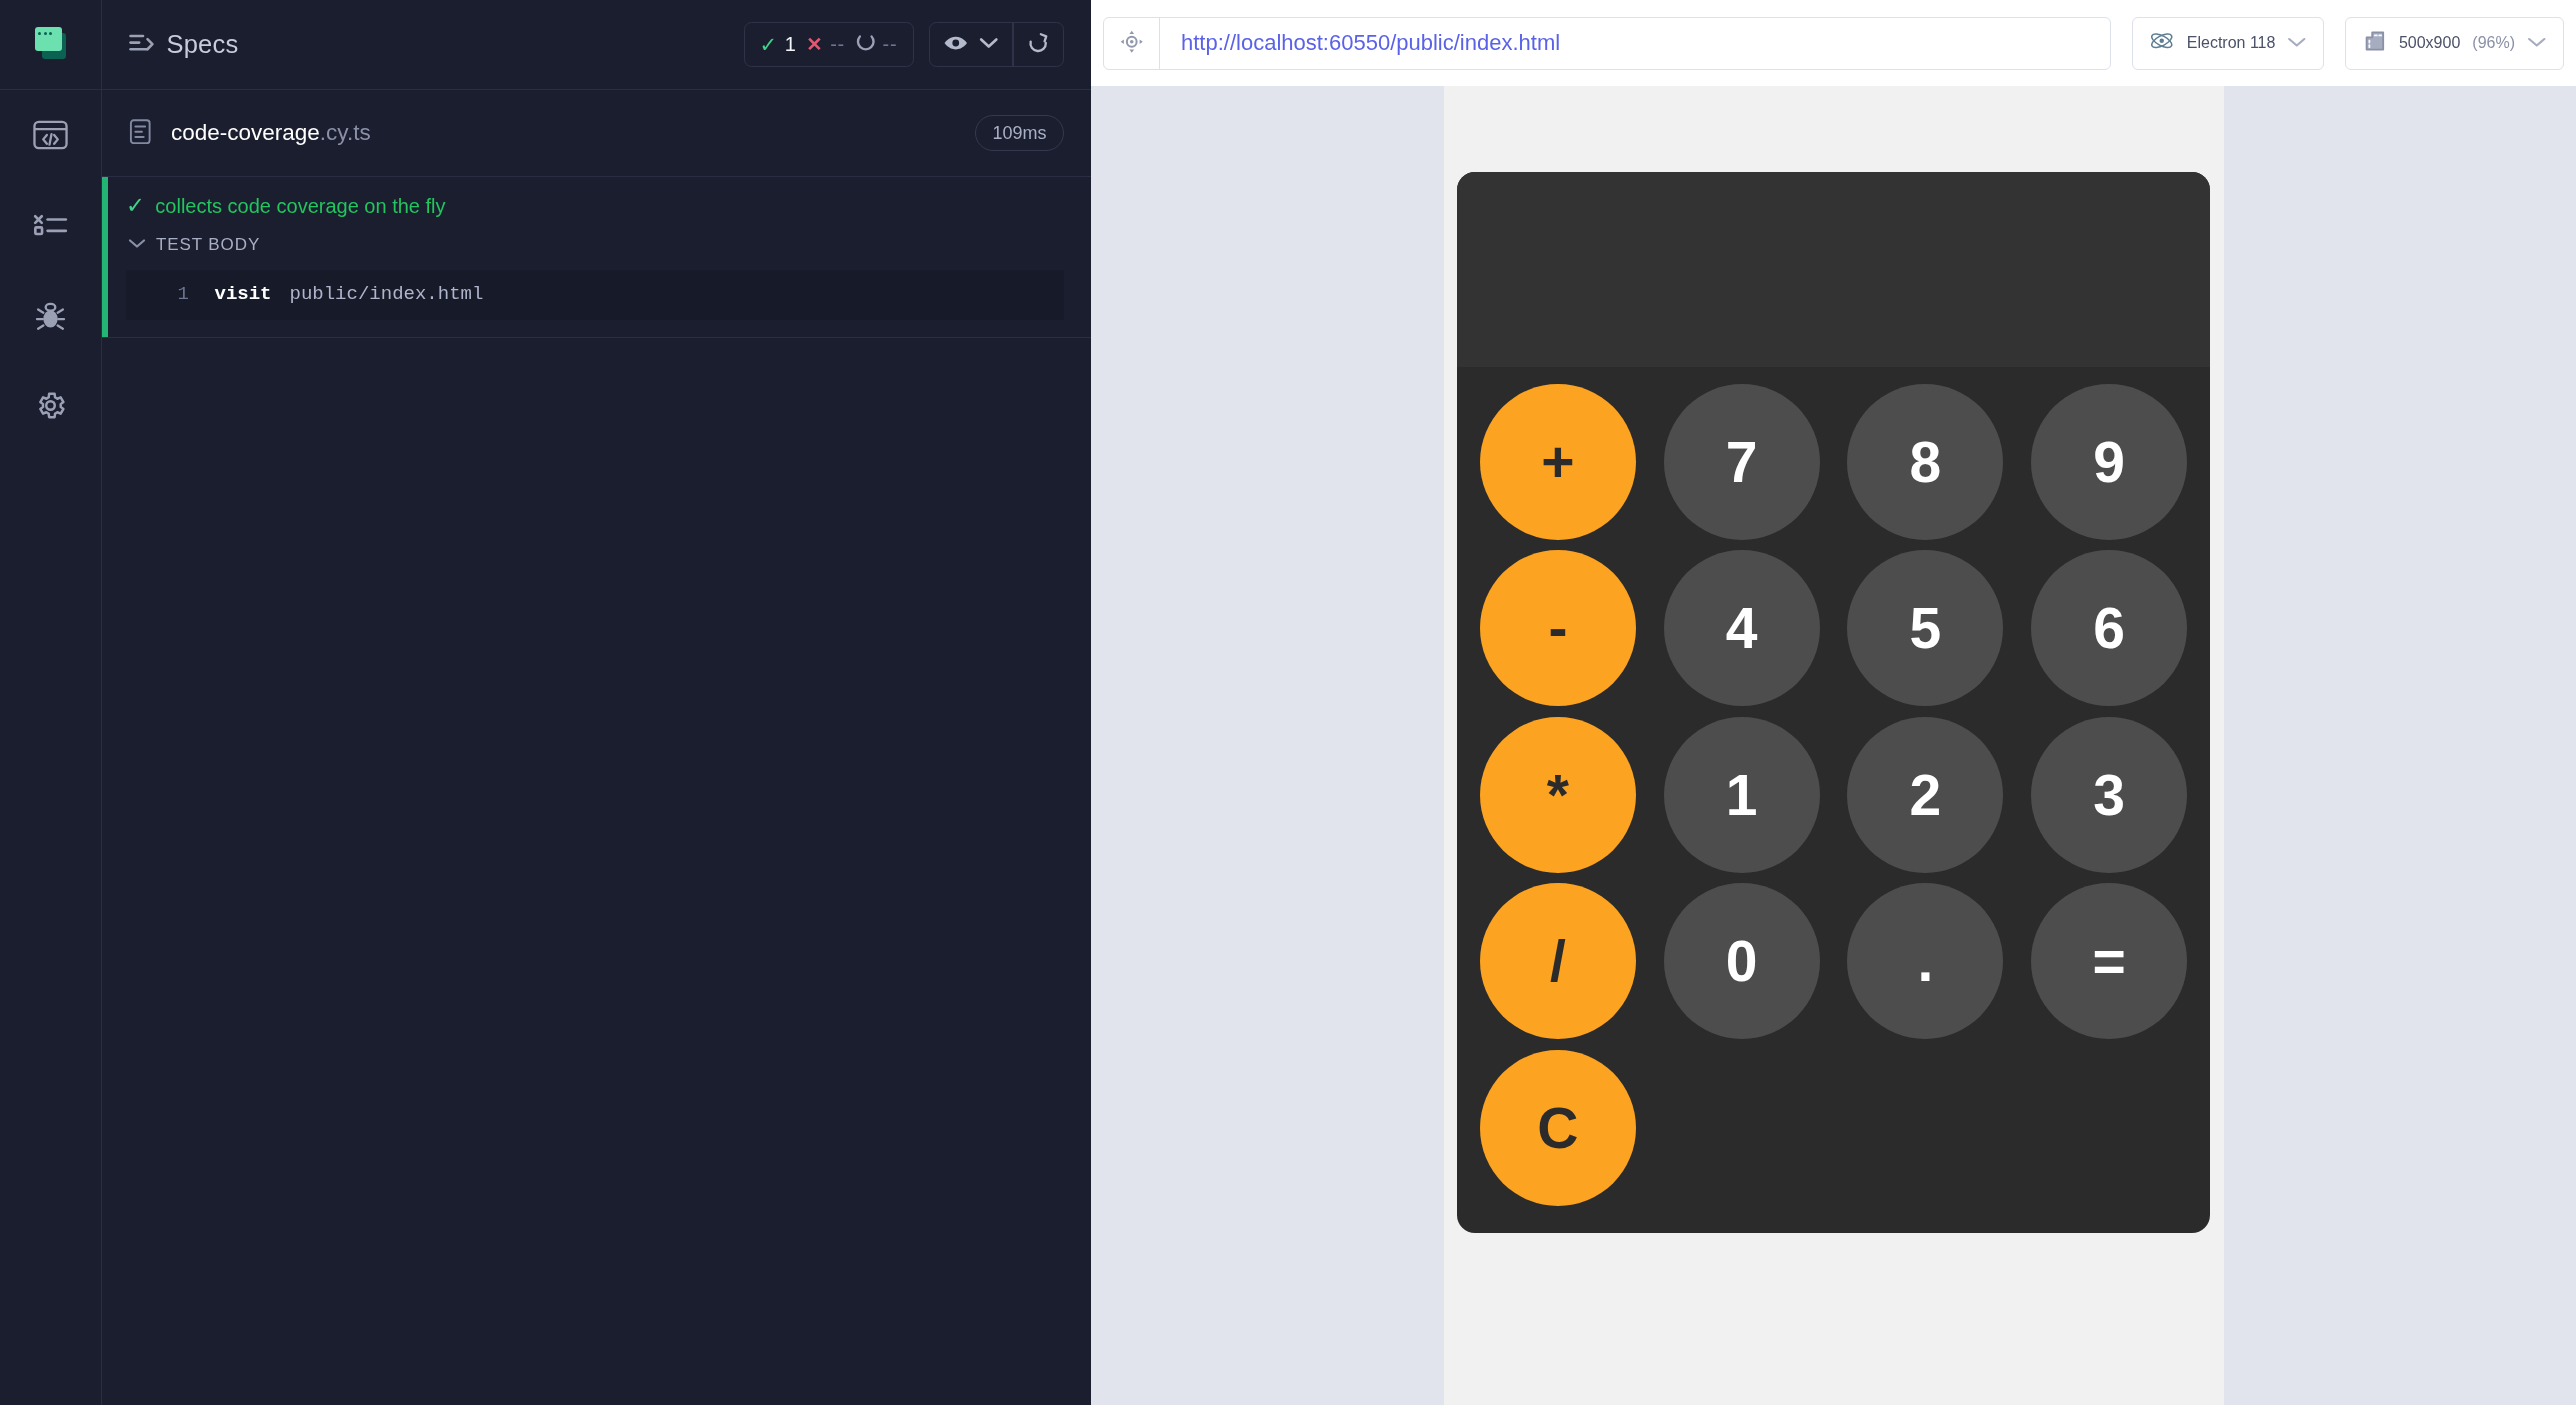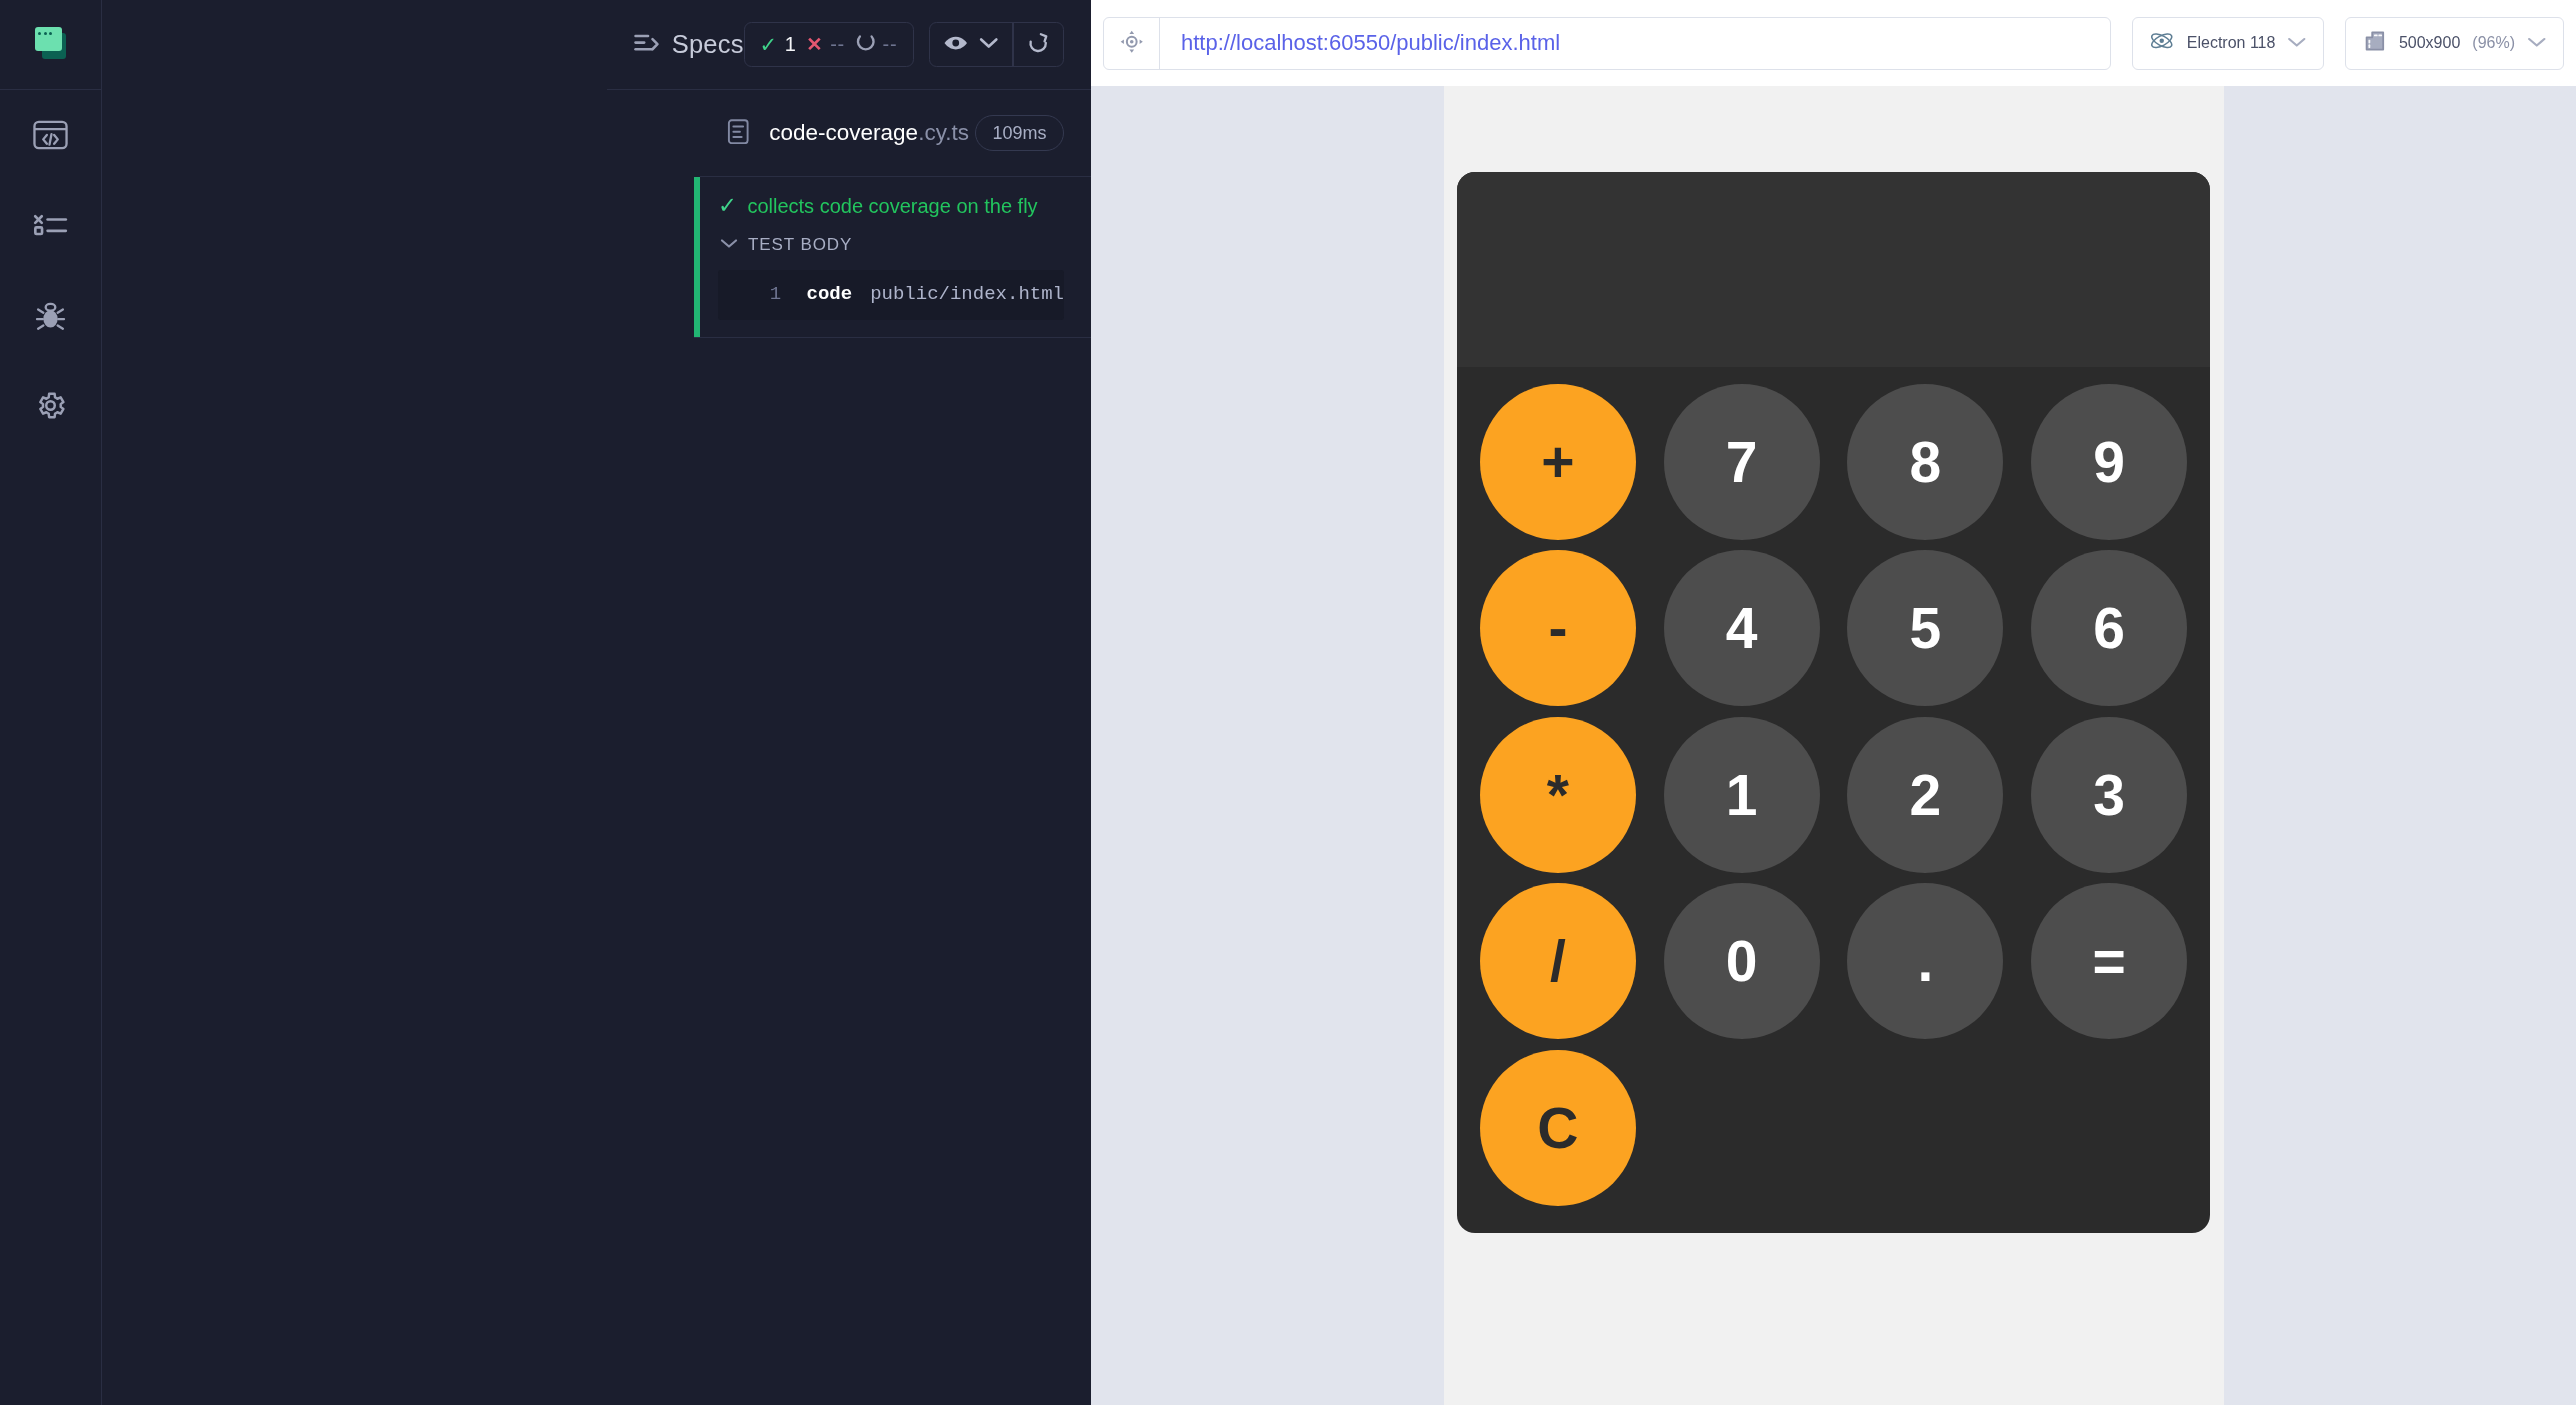--- a/index.html
+++ b/index.html
@@ -39,21 +39,21 @@
   .logo .front i { width: 3px; height: 3px; border-radius: 50%; background: #0B6152; display:block; }
 
   .rail-item {
     width: 100%; height: 90px;
     display: flex; align-items: center; justify-content: center;
     color: #9BA0B5;
   }
   .rail-item svg { display:block; }
 
   
-  .runner-main { flex: 1; min-width: 0; display: flex; flex-direction: column; align-items: flex-end; }
+  .runner-main { flex: 1; min-width: 0; display: flex; flex-direction: column; }
 
   .runner-header {
     height: 90px; flex: 0 0 90px;
     display: flex; align-items: center;
     padding: 0 27px 0 27px;
     border-bottom: 1.5px solid #2A2E43;
   }
   .specs-btn { display: flex; align-items: center; gap: 12px; }
   .specs-icon { color: #9BA0B5; display:block; }
   .specs-label { color: #C7CBDA; font-size: 25.5px; letter-spacing: 0.2px; }
@@ -340,21 +340,21 @@
               <svg width="18" height="12" viewBox="0 0 18 12" fill="none" stroke="currentColor" stroke-width="2.2" stroke-linecap="round" stroke-linejoin="round">
                 <polyline points="2,3.5 9,9.5 16,3.5"></polyline>
               </svg>
             </span>
             <span class="tb-label">TEST BODY</span>
           </div>
 
           <div class="code-block">
             <div class="code-line">
               <span class="ln">1</span>
-              <span class="cmd">code</span>
+              <span class="cmd">visit</span>
               <span class="arg">public/index.html</span>
             </div>
           </div>
         </div>
       </div>
     </div>
   </div>
 
   <div class="aut">
 

